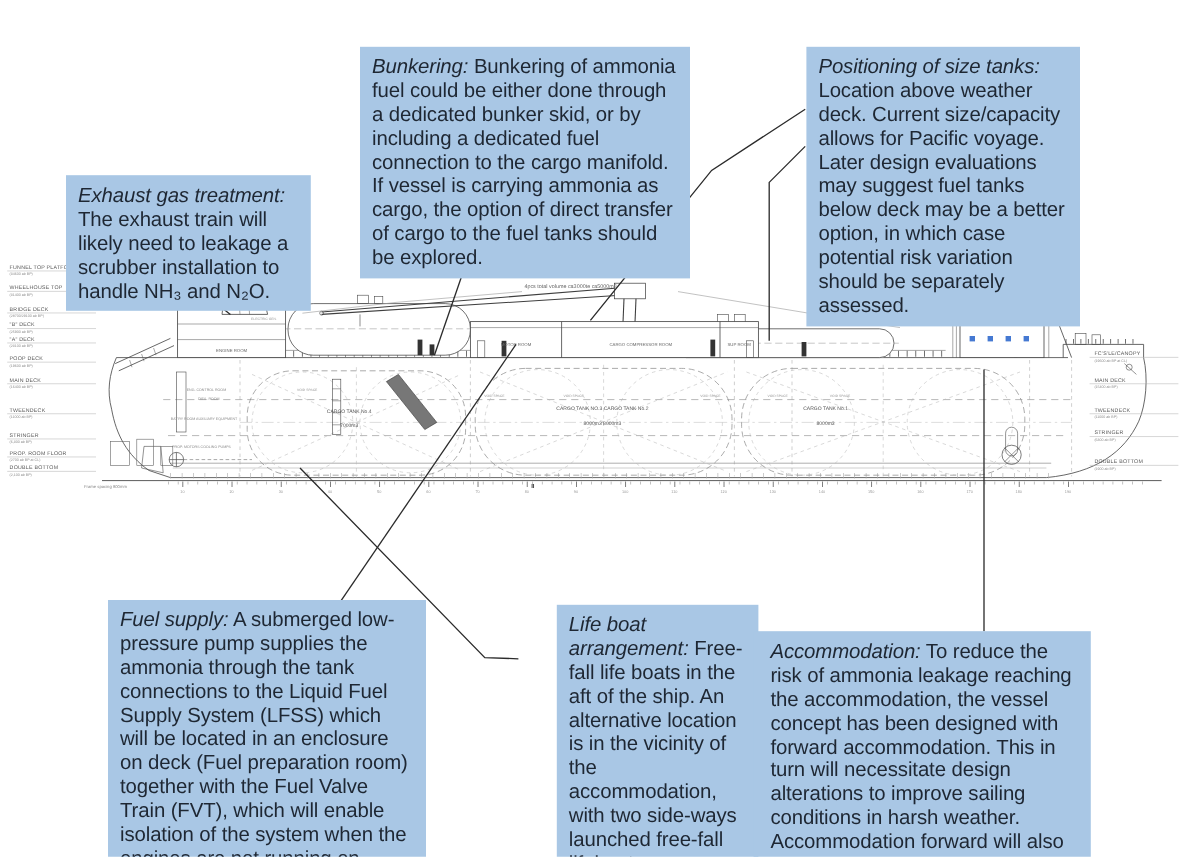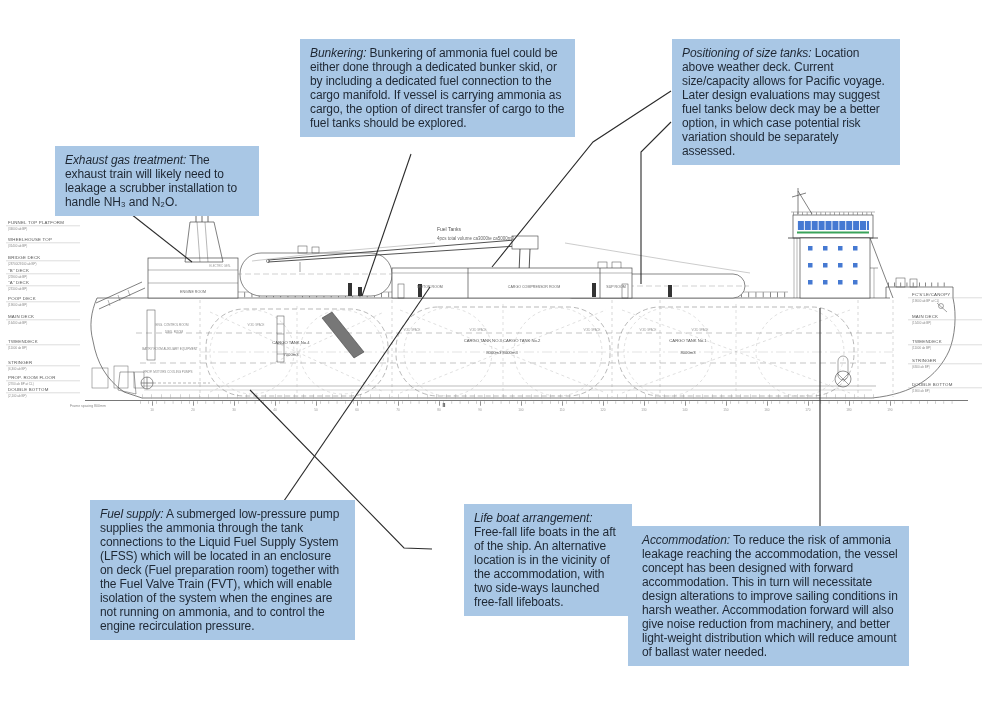--- a/index.html
+++ b/index.html
@@ -1,19 +1,19 @@
 <!DOCTYPE html>
 <html style="--box-bg: #a9c7e5; --ink: #1e2733; --window-blue: #4579d2; --green-stripe: #3aa35b; --leader: #2b2b2b;"><head>
 <meta charset="utf-8">
 <style>
   html,body{margin:0;padding:0;}
   body{width:985px;height:714px;position:relative;background:#fff;
        font-family:"Liberation Sans","DejaVu Sans",sans-serif;overflow:hidden;}
   .note{position:absolute;background:var(--box-bg);color:var(--ink);
-        font-size:12px;line-height:1.17;padding:7px 10px;letter-spacing:-0.1px;}
+        font-size:17px;line-height:1.17;padding:7px 10px;letter-spacing:-0.1px;}
   .note .lead{font-style:italic;}
   #drawing{position:absolute;left:0;top:0;}
   text{font-family:"Liberation Sans","DejaVu Sans",sans-serif;}
   .mid{text-anchor:middle;}
   .t28{font-size:2.8px;fill:#9a9a9a;}
   .t3{font-size:3px;fill:#8a8a8a;}
   .t32{font-size:3.2px;fill:#999;}
   .t35{font-size:3.5px;fill:#888;}
   .t36{font-size:3.6px;fill:#666;}
   .t42{font-size:4.2px;fill:#555;}

